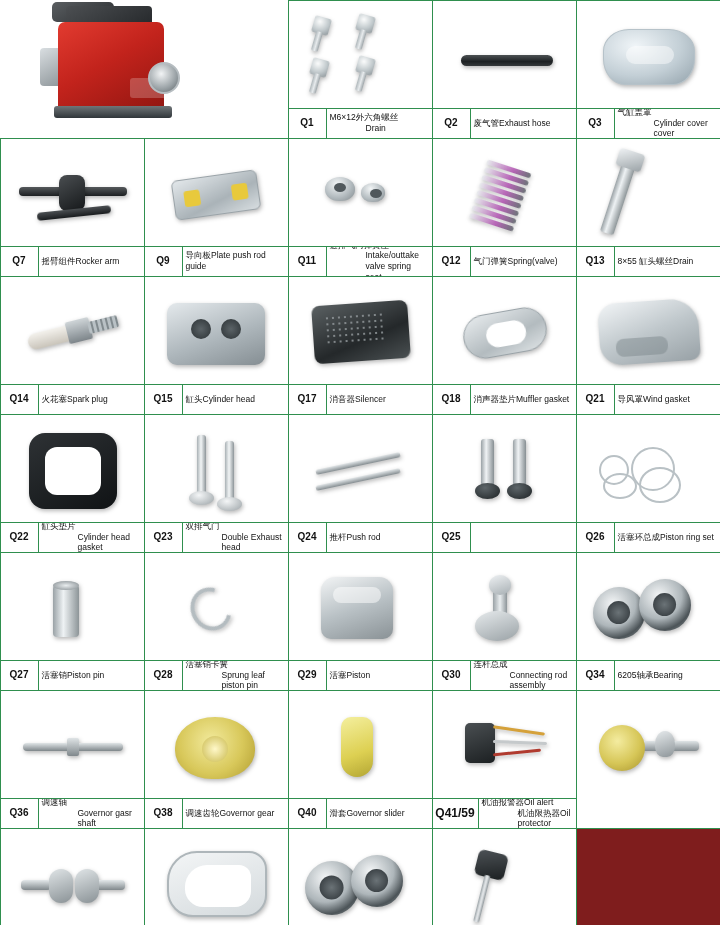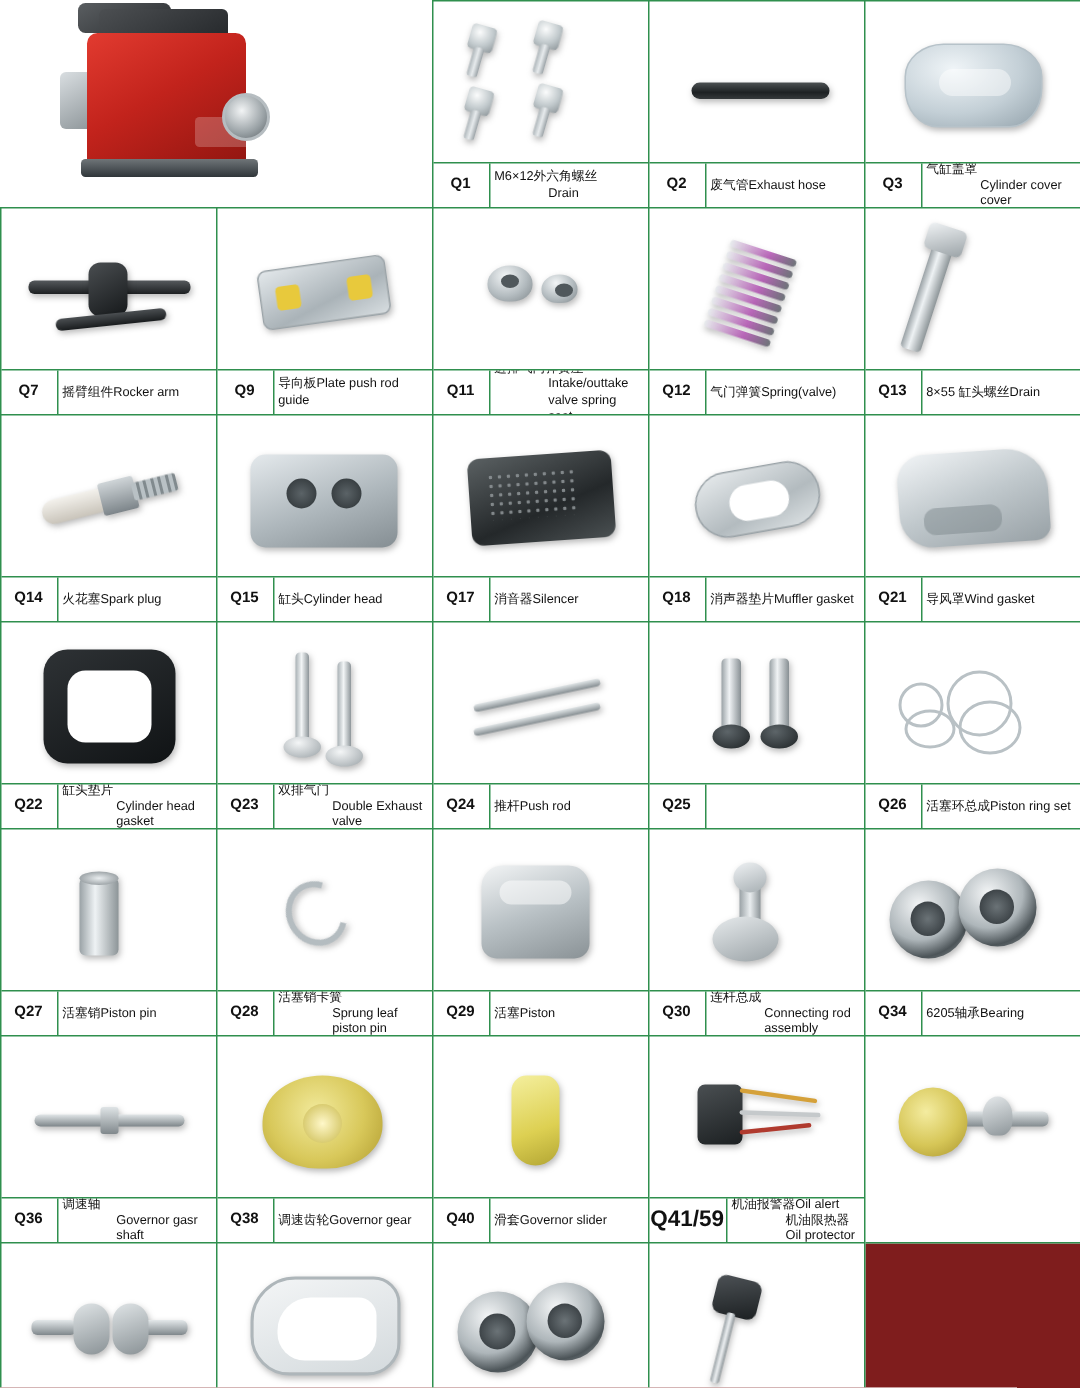--- a/index.html
+++ b/index.html
@@ -52,21 +52,21 @@
     font-size: 10px;
     font-weight: bold;
     color: #111;
     display: flex;
     align-items: center;
     justify-content: center;
     text-align: center;
     line-height: 1.05;
     padding: 0 1px;
   }
-  .code.wide { flex: 0 0 46px; font-size: 15px; }
+  .code.wide { flex: 0 0 46px; font-size: 12px; }
   .name {
     flex: 1 1 auto;
     display: flex;
     flex-direction: column;
     justify-content: center;
     padding: 0 3px;
     font-size: 8.5px;
     color: #111;
     line-height: 1.25;
     overflow: hidden;
@@ -818,21 +818,21 @@
 
     <div class="cell">
       <div class="art">
         <div class="valve sh" style="left:52px; top:20px;"></div>
         <div class="valve sh" style="left:80px; top:26px;"></div>
       </div>
       <div class="labelrow">
         <div class="code">Q23</div>
         <div class="name">
           <span class="cn">双排气门</span>
-          <span class="en">Double Exhaust valve</span>
+          <span class="en">Double Exhaust head</span>
         </div>
       </div>
     </div>
 
     <div class="cell">
       <div class="art">
         <div class="pushrod sh" style="left:26px; top:46px;"></div>
         <div class="pushrod sh" style="left:26px; top:62px;"></div>
       </div>
       <div class="labelrow">

